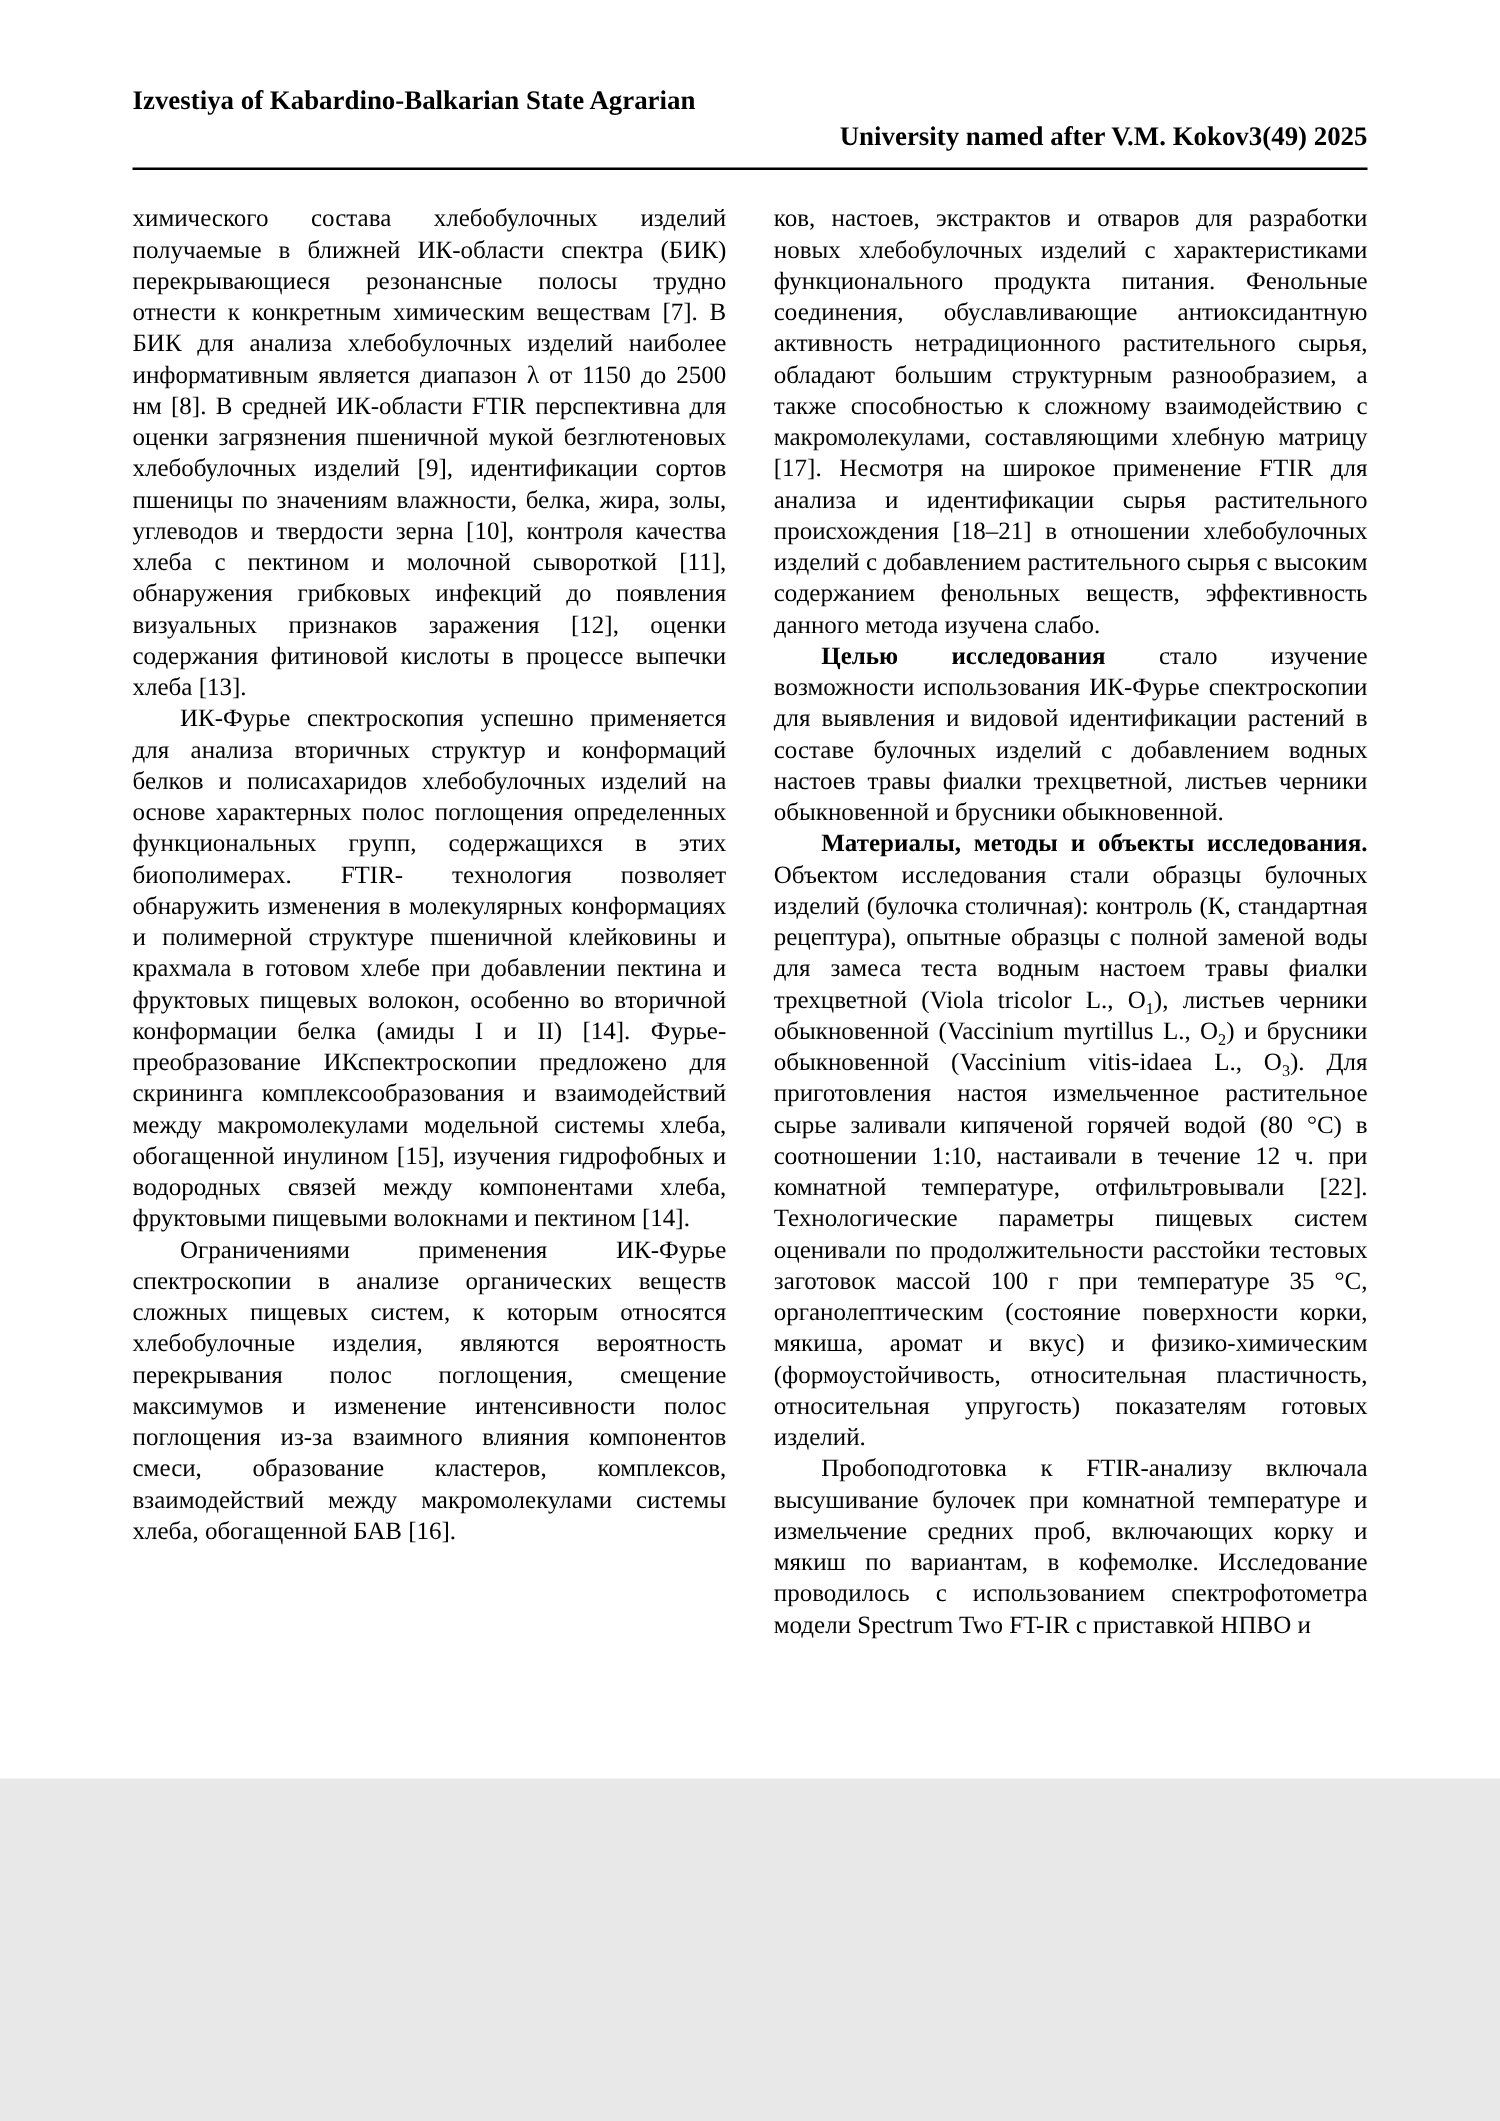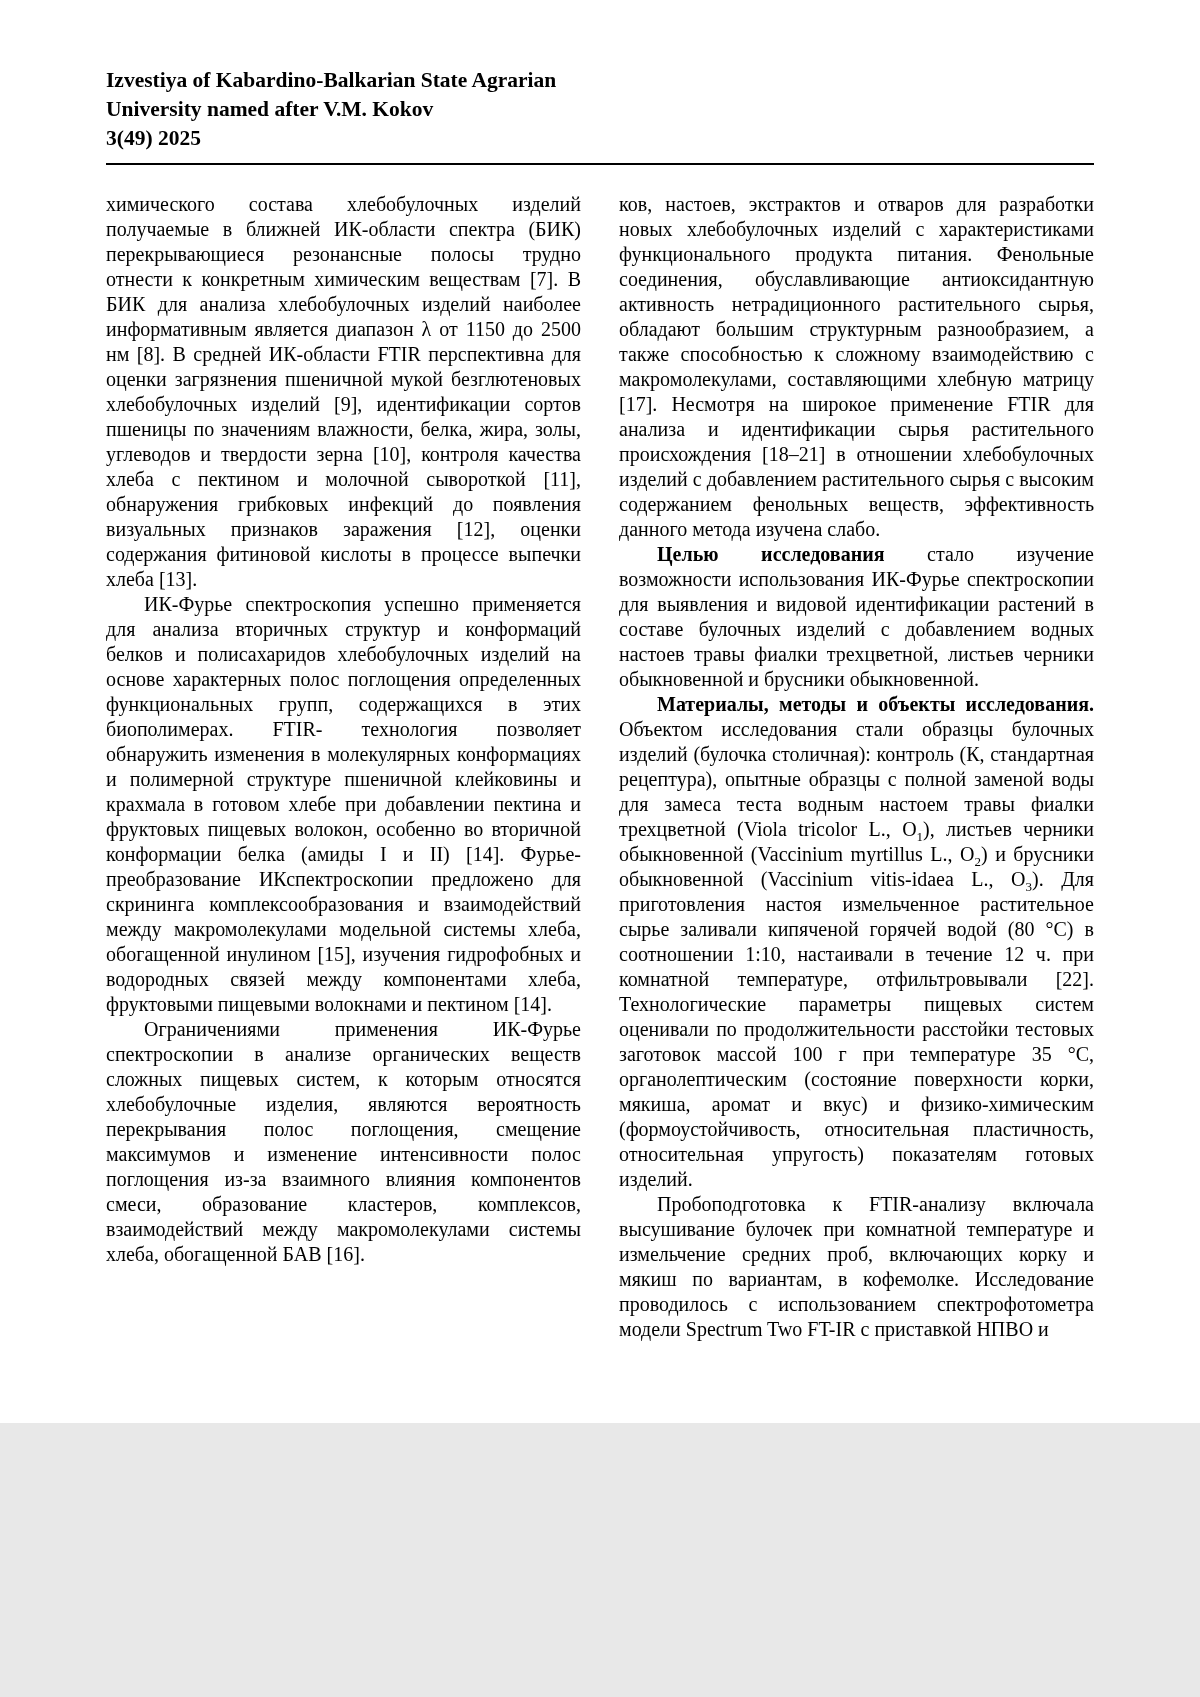--- a/index.html
+++ b/index.html
@@ -21,23 +21,22 @@
     overflow: hidden;
   }
   
   .header {
     font-weight: bold;
     font-size: 21.5px;
     line-height: 29px;
   }
   .header-line2-row {
     display: flex;
-    justify-content: center;
+    justify-content: flex-end;
     align-items: baseline;
-    flex-direction: column;
   }
   .header-rule {
     border: none;
     border-top: 2.5px solid #000;
     margin: 10px 0 0 0;
   }
   
   .columns {
     display: flex;
     gap: 38px;

